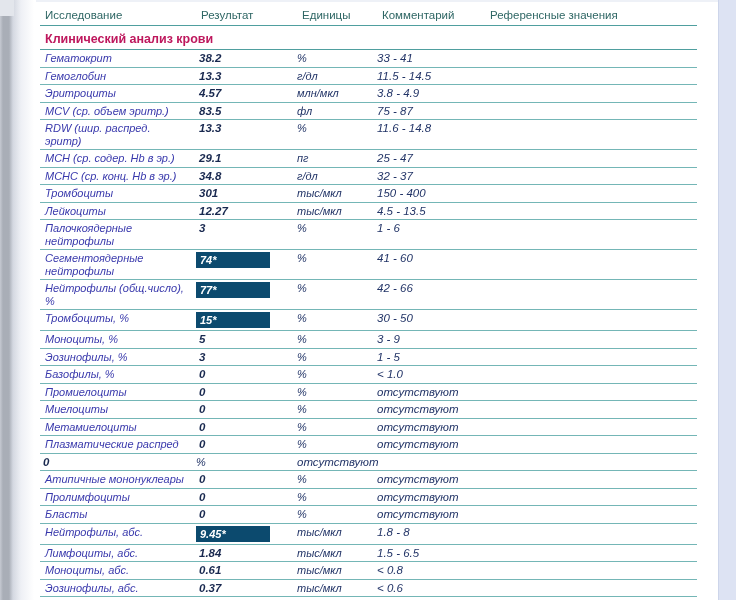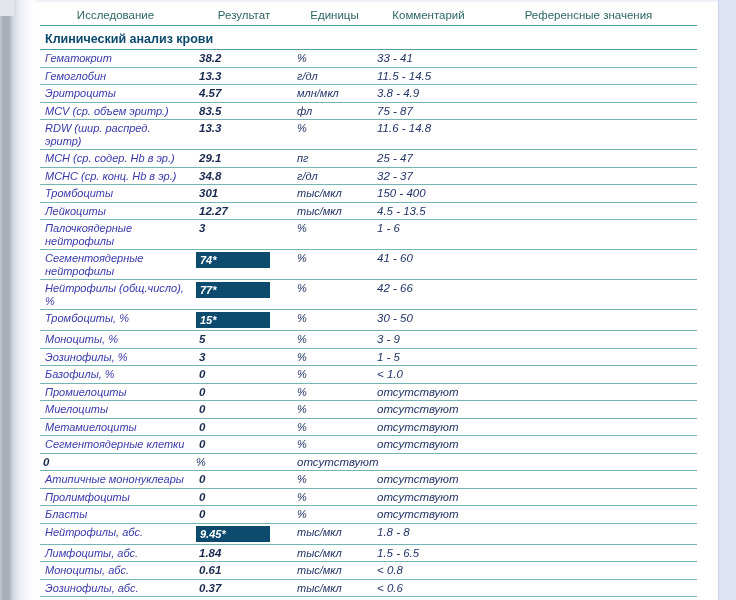--- a/index.html
+++ b/index.html
@@ -30,32 +30,31 @@
     position: absolute; left: 40px; top: 0; width: 657px; z-index: 1;
   }
   .grid-row {
     display: grid;
     grid-template-columns: 156px 101px 80px 108px 1fr;
     align-items: start;
   }
   .thead {
     padding: 9px 0 3px 0;
     border-bottom: 1px solid #4f9f9f;
-    text-align: center;
   }
   .th {
     color: #2e6664; font-size: 11.5px; line-height: 13px;
     padding-left: 5px; padding-right: 10px;
   }
   .section-row {
     border-bottom: 1px solid #4f9f9f;
     padding: 3px 0 2px 5px;
   }
   .section-title {
-    color: #0c4a6e; font-weight: bold; font-size: 12.5px; line-height: 13px;
+    color: #be185d; font-weight: bold; font-size: 12.5px; line-height: 13px;
   }
   .row {
     border-bottom: 1px solid #74b6b6;
     padding: 2px 0 2px 0;
     font-style: italic;
   }
   .cell { font-size: 11px; line-height: 12.5px; padding-right: 6px; }
   .c-name  { color: #3939ac; padding-left: 5px; }
   .c-result { color: #18284f; font-weight: bold; font-size: 11.5px; }
   .c-result .plain { margin-left: 3px; }
@@ -219,21 +218,21 @@
         <div class="cell c-comment"></div>
       </div>
       <div class="grid-row row">
         <div class="cell c-name">Метамиелоциты</div>
         <div class="cell c-result"><span class="plain">0</span></div>
         <div class="cell c-units">%</div>
         <div class="cell c-range">отсутствуют</div>
         <div class="cell c-comment"></div>
       </div>
       <div class="grid-row row">
-        <div class="cell c-name">Сегментоядерные клетки</div>
+        <div class="cell c-name">Плазматические распред</div>
         <div class="cell c-result"><span class="plain">0</span></div>
         <div class="cell c-units">%</div>
         <div class="cell c-range">отсутствуют</div>
         <div class="cell c-comment"></div>
       </div>
       <div class="grid-row row">
         <div class="cell c-result"><span class="plain">0</span></div>
         <div class="cell c-units">%</div>
         <div class="cell c-range">отсутствуют</div>
         <div class="cell c-comment"></div>

